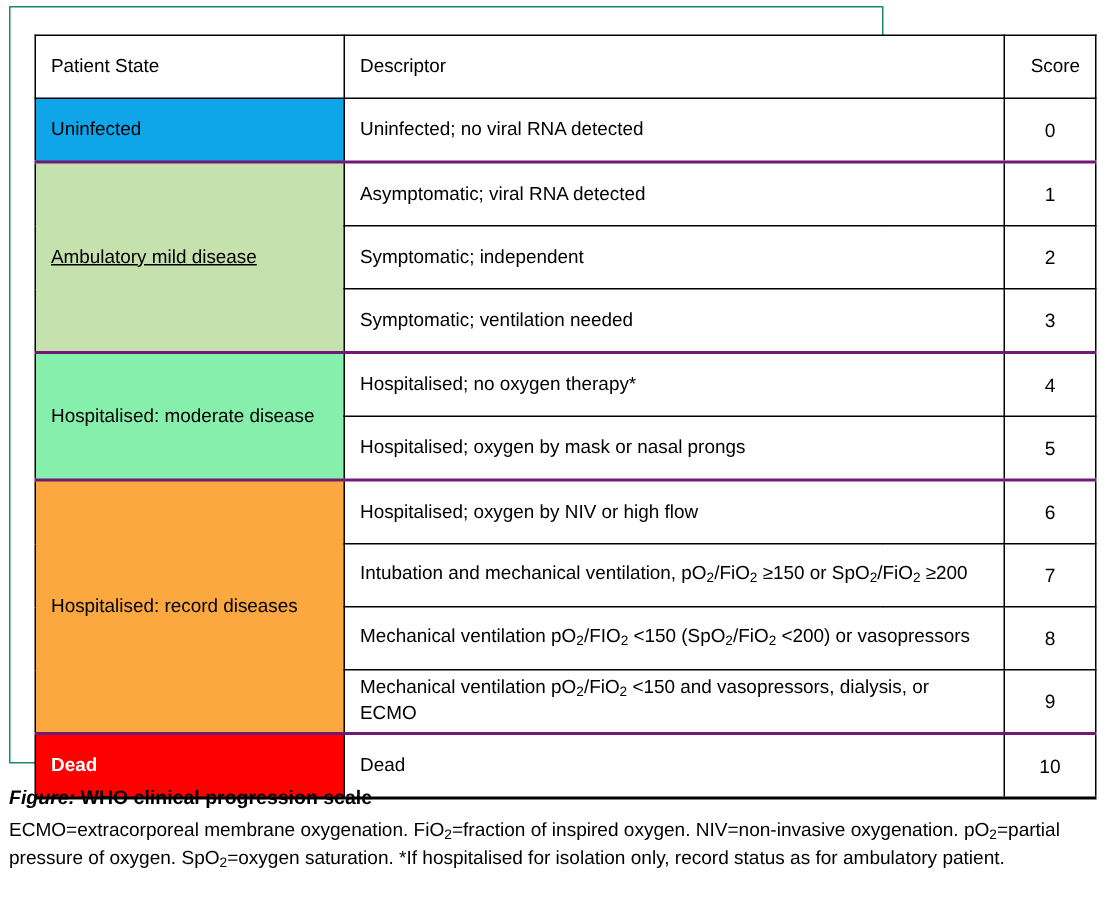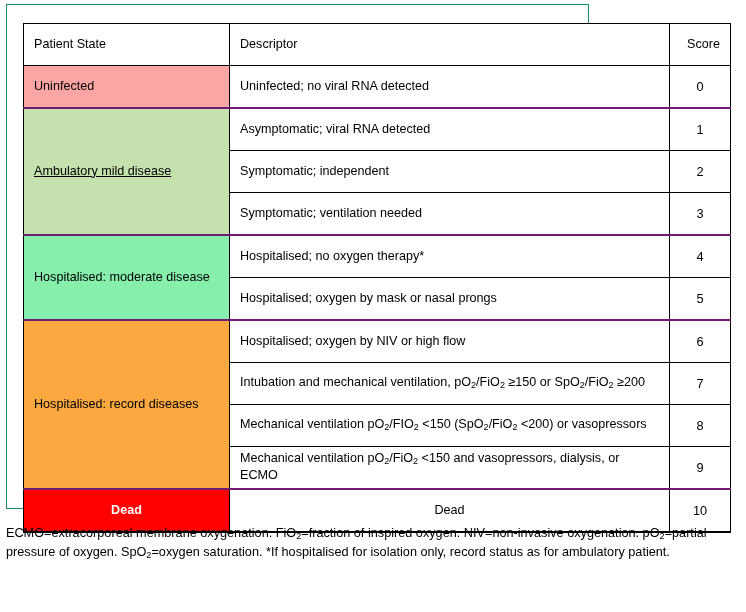--- a/index.html
+++ b/index.html
@@ -62,29 +62,29 @@
     font-size: 12.8px;
     height: 41px;
   }
   thead th.score-head { text-align: right; }
 
   tbody td { height: 41px; }
   td.score-cell { text-align: center; font-size: 12.8px; }
 
   
   td.state-cell { font-size: 12.6px; }
-  td.state-uninfected { background: #fca5a5; }
+  td.state-uninfected { background: #0ea5e9; }
   td.state-mild       { background: #c5e1ae; text-decoration: underline; }
   td.state-moderate   { background: #86efac; }
   td.state-severe     { background: #fba840; }
   td.state-dead       { background: #ff0000; color: #ffffff; font-weight: bold; }
 
   
   tr.group-start > td { border-top: 2px solid #701a75; }
-  tr.last-row > td    { border-bottom: 2px solid #000000; text-align: center; }
+  tr.last-row > td    { border-bottom: 2px solid #000000; }
   thead th            { border-top: 2px solid #000000; }
   thead th            { border-bottom: 2px solid #000000; }
 
   sub { font-size: 0.72em; vertical-align: -0.22em; }
 
   
   .caption {
     position: absolute;
     left: 6px;
     top: 524px;
@@ -175,16 +175,20 @@
             <td class="state-cell state-dead" rowspan="1">Dead</td>
             <td>Dead</td>
             <td class="score-cell">10</td>
           </tr>
         </tbody>
     </table>
 
   </div>
 
   <div class="caption">
+    <p class="caption-title">
+      <span class="fig-word">Figure:</span>
+      <span>WHO clinical progression scale</span>
+    </p>
     <p class="caption-body" id="caption-body"><span>ECMO=extracorporeal membrane oxygenation. FiO</span><sub>2</sub><span>=fraction of inspired oxygen. NIV=non-invasive oxygenation. pO</span><sub>2</sub><span>=partial pressure of oxygen. SpO</span><sub>2</sub><span>=oxygen saturation. *If hospitalised for isolation only, record status as for ambulatory patient.</span></p>
   </div>
 
 </div>
 
 </body></html>

